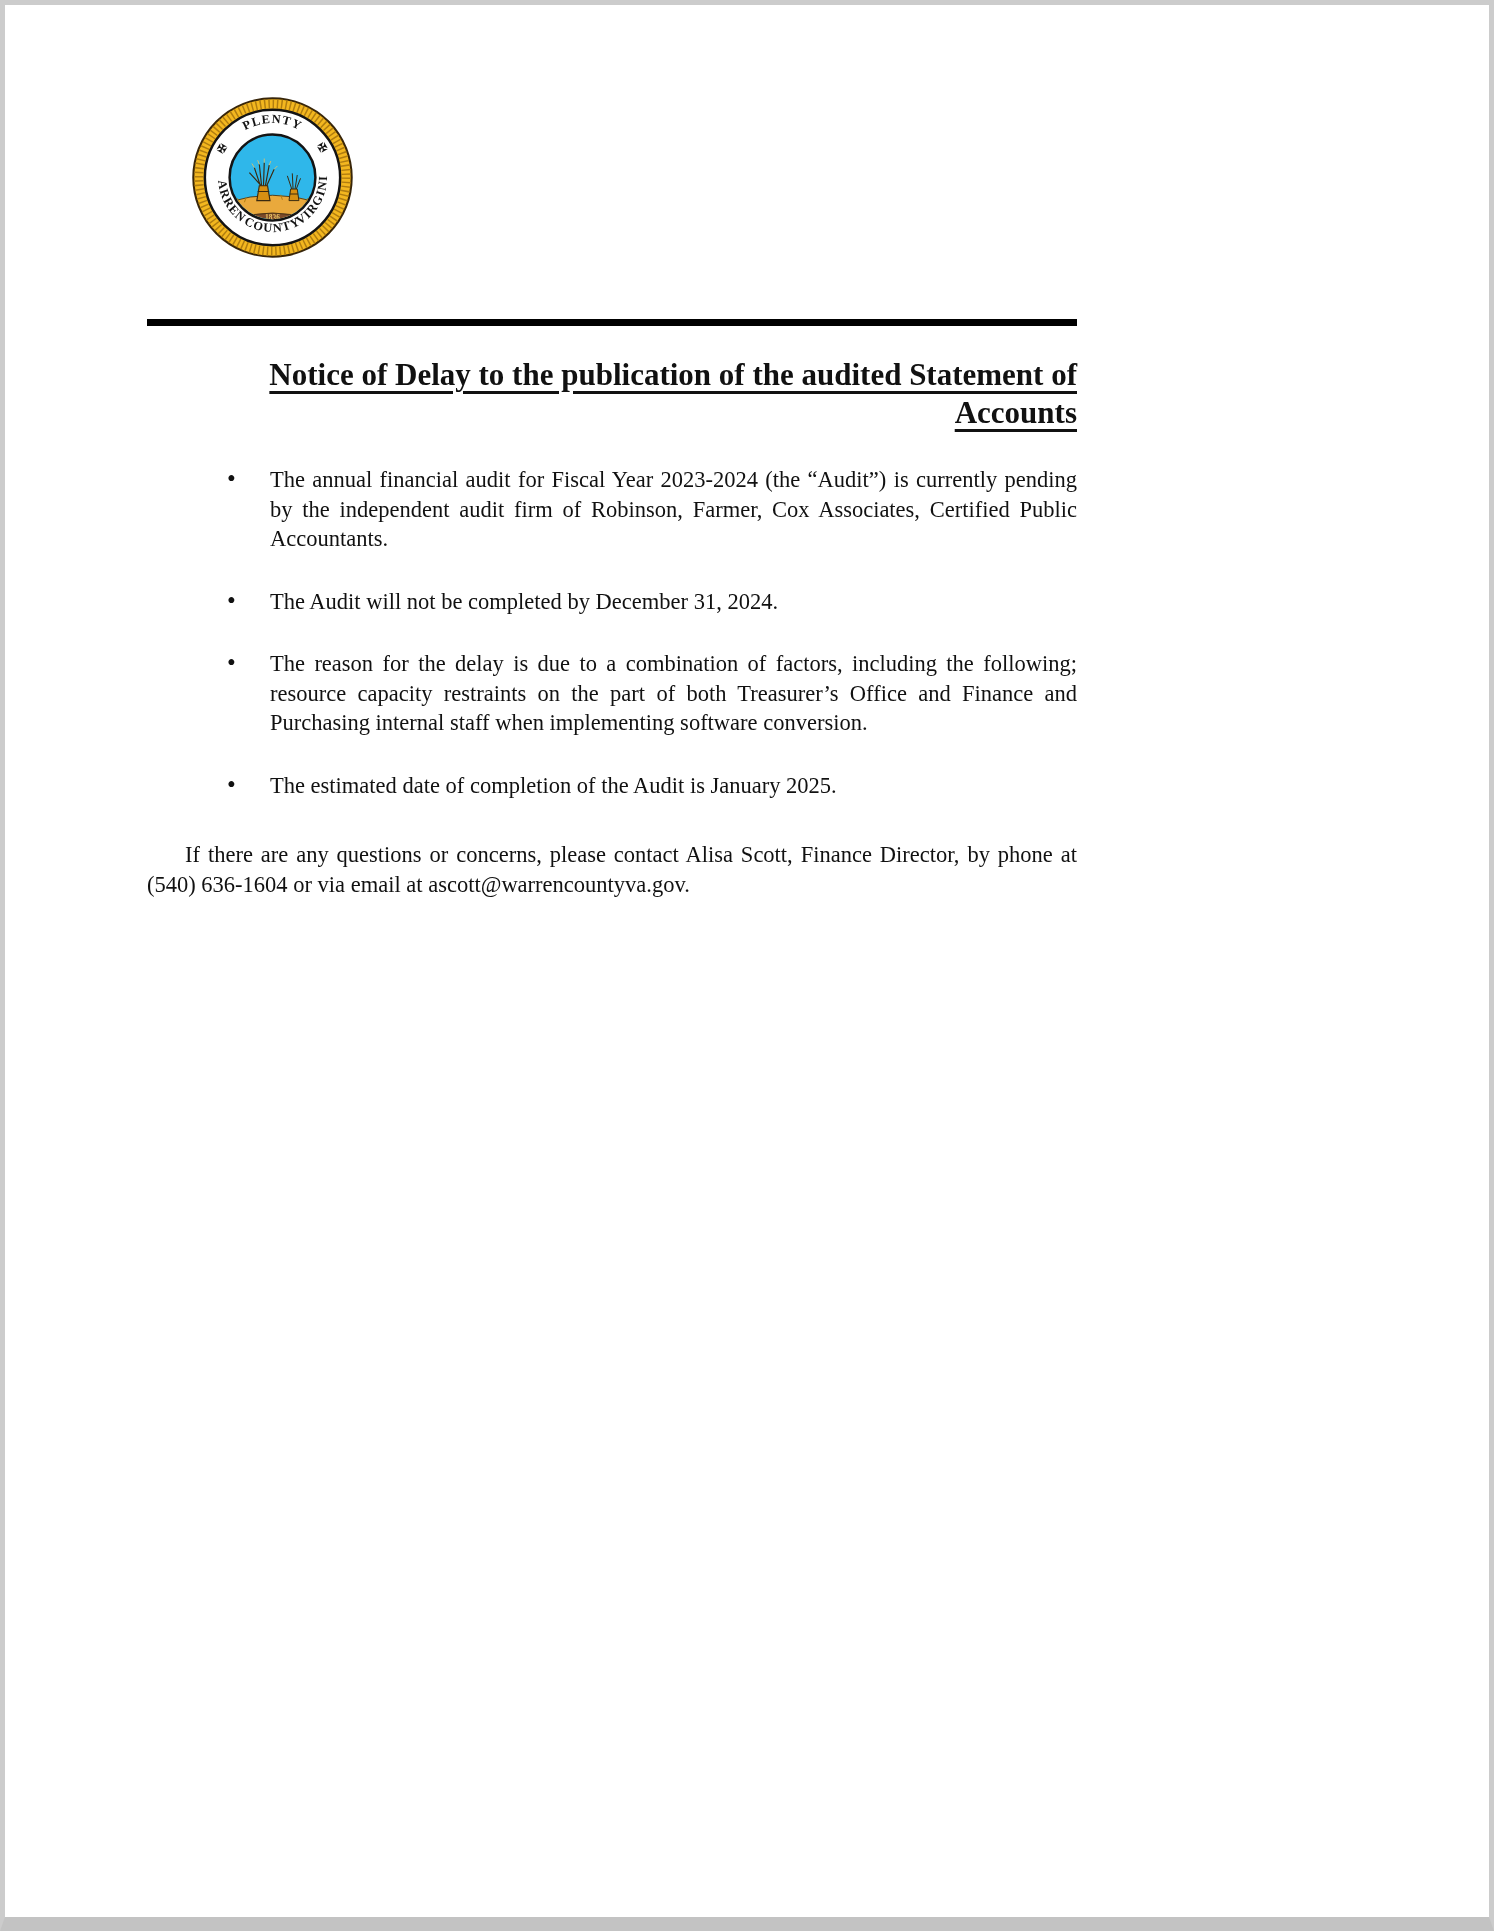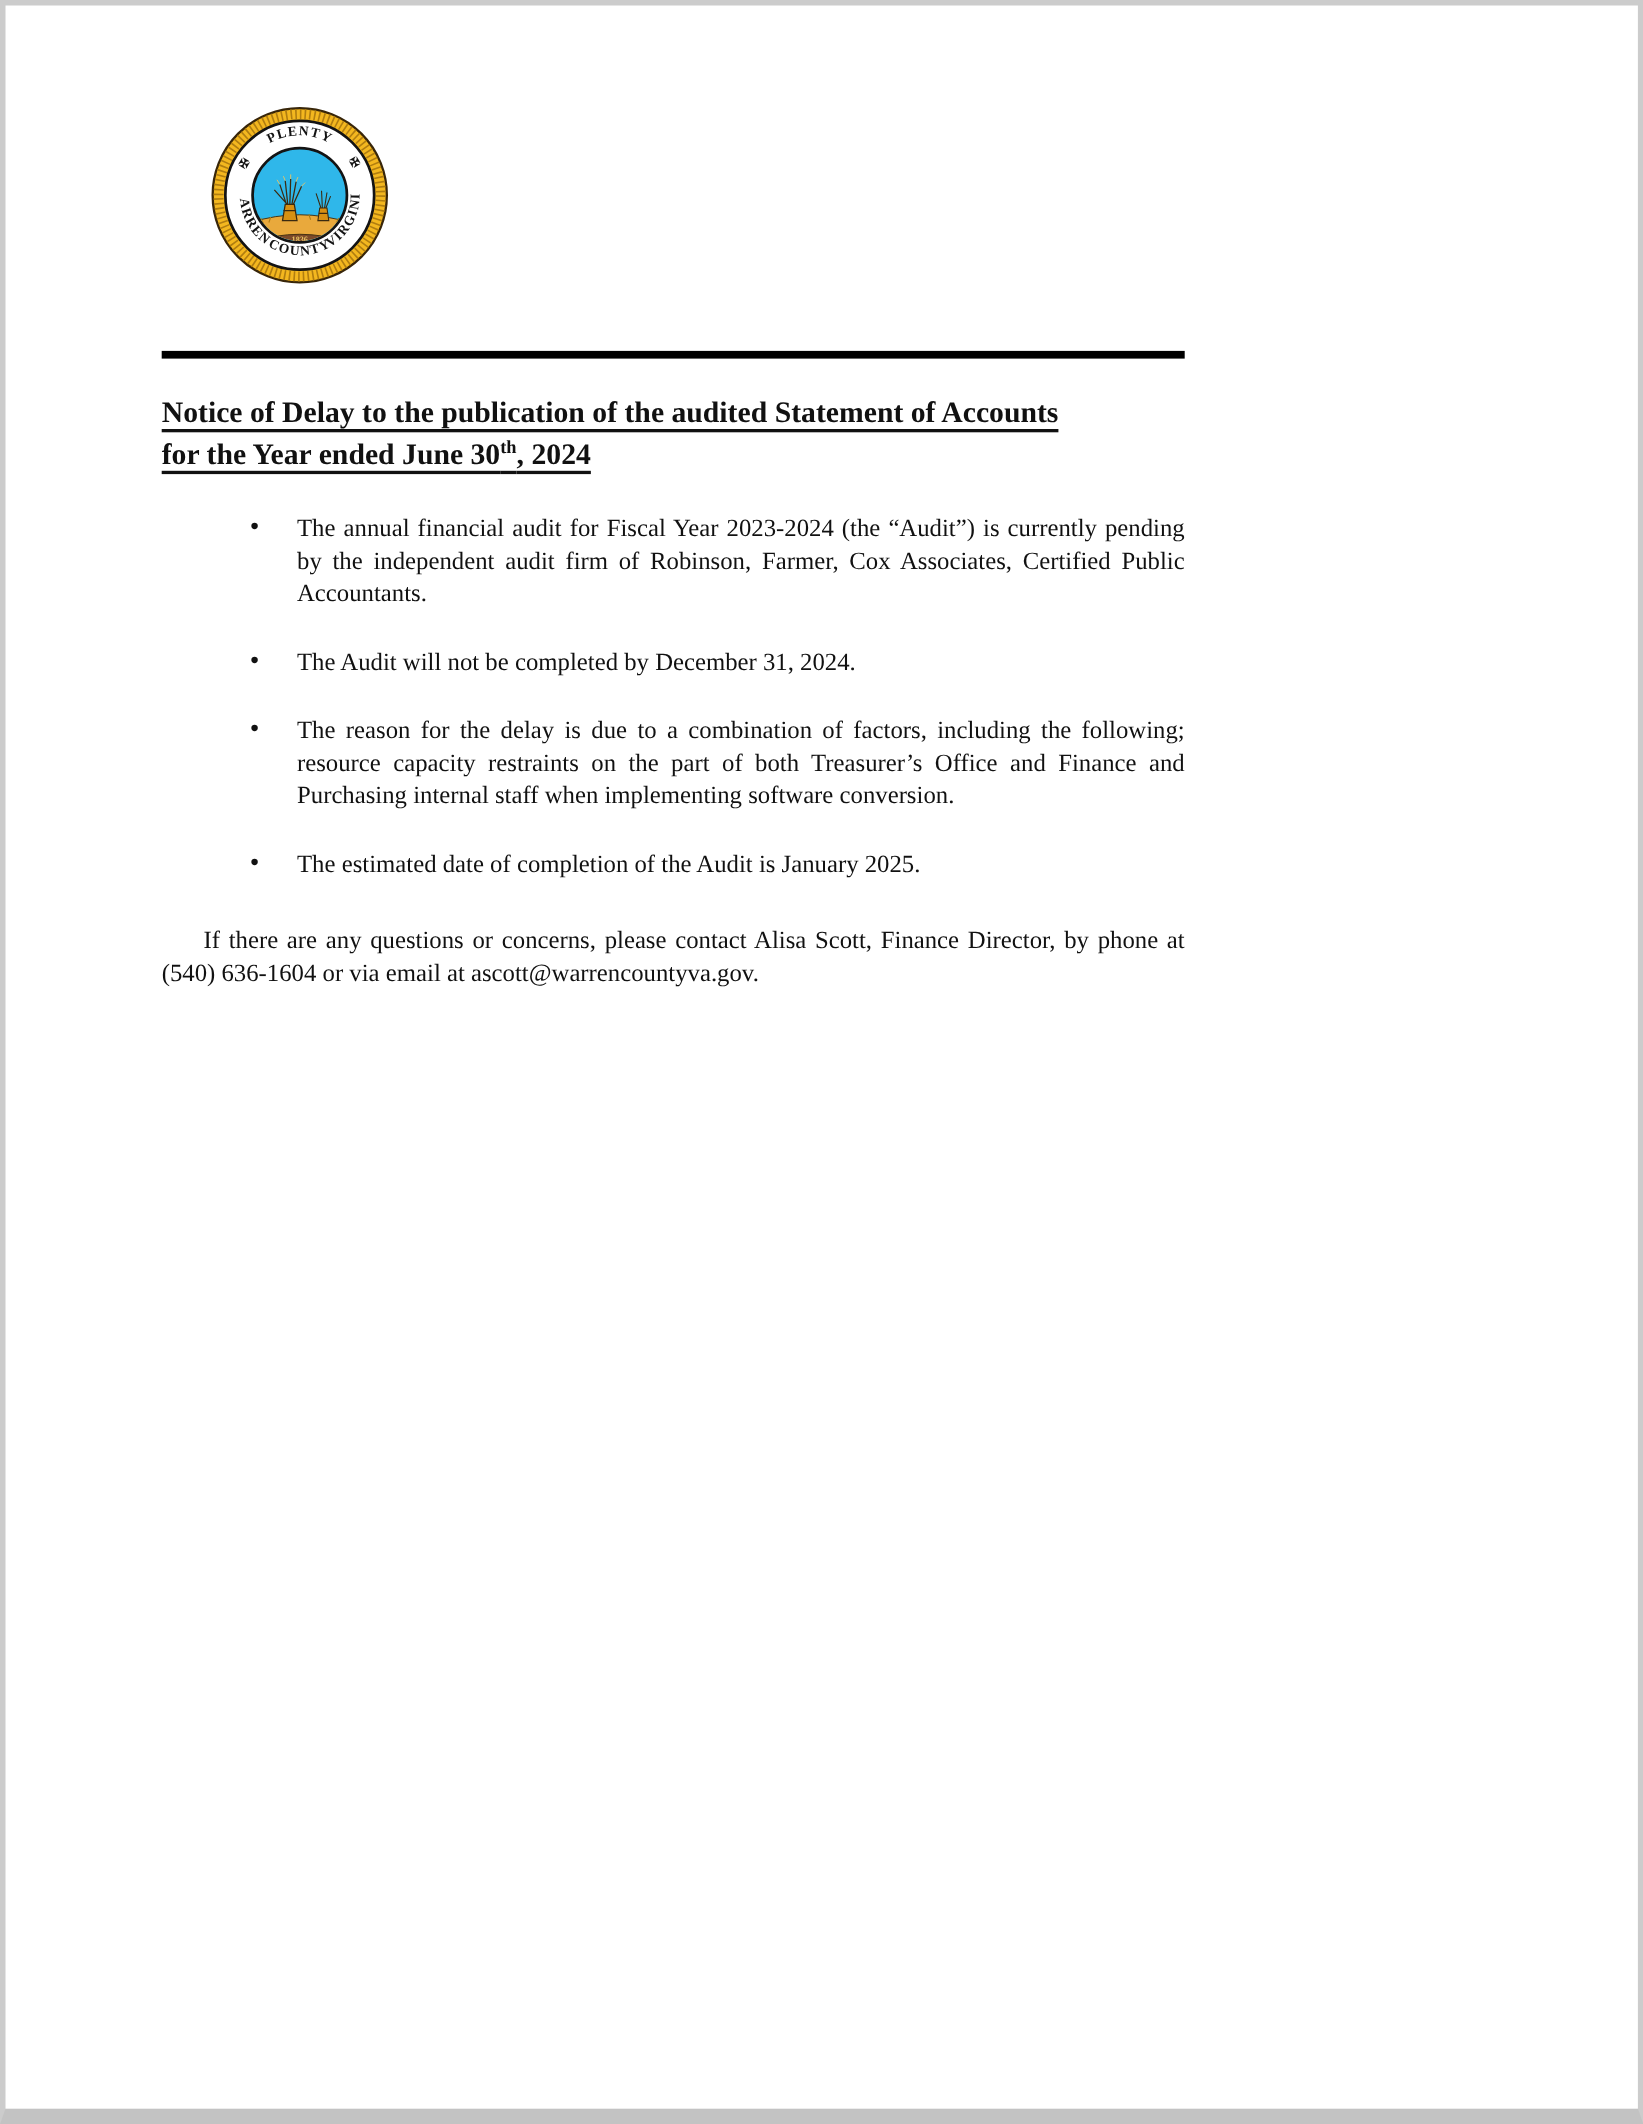--- a/index.html
+++ b/index.html
@@ -19,21 +19,21 @@
   .letterhead { display:flex; align-items:flex-start; height:166px; }
   .seal { width:165px; height:165px; margin-left:43px; flex:0 0 auto; }
   .letterhead-text { flex:1; text-align:center; padding-top:16px; padding-right:28px; }
   .org  { font-size:37px; font-weight:bold; letter-spacing:0.5px; line-height:1.05; }
   .dept { font-size:20.5px; font-weight:bold; margin-top:7px; line-height:1.2; }
   .addr { font-size:20.5px; line-height:1.22; }
 
   .rule { margin-top:58px; height:7px; background:#000; }
 
   
-  .title { margin:30px 0 0 0; text-align:left; font-size:27px; font-weight:bold; line-height:38px; }
+  .title { margin:30px 0 0 0; text-align:right; font-size:31px; font-weight:bold; line-height:38px; }
   .title .u { text-decoration:underline; text-decoration-thickness:2.5px; text-underline-offset:6px; }
   .title sup { font-size:0.62em; vertical-align:super; line-height:0; }
 
   
   .body-text { font-size:22.5px; line-height:29.5px; text-align:justify; }
   .intro   { margin:46px 0 0 0; text-indent:75px; }
   .closing { margin:40px 0 0 0; text-indent:38px; }
 
   ul.bullets { margin:32px 0 0 80px; padding:0; list-style:none; }
   ul.bullets li { position:relative; padding-left:43px; margin-bottom:17px;margin-top:33px; }
@@ -124,23 +124,20 @@
       </svg>
 
     </header>
 
     <div class="rule"></div>
 
     <h1 class="title">
       <div>
         <span class="u">Notice of Delay to the publication of the audited Statement of Accounts</span>
       </div>
-      <div>
-        <span class="u"><span>for the Year ended June 30</span><sup>th</sup><span>, 2024</span></span>
-      </div>
     </h1>
 
 
     <ul class="bullets body-text">
       <li>The annual financial audit for Fiscal Year 2023-2024 (the “Audit”) is currently pending by the independent audit firm of Robinson, Farmer, Cox Associates, Certified Public Accountants.</li>
       <li>The Audit will not be completed by December 31, 2024.</li>
       <li>The reason for the delay is due to a combination of factors, including the following; resource capacity restraints on the part of both Treasurer’s Office and Finance and Purchasing internal staff when implementing software conversion.</li>
       <li>The estimated date of completion of the Audit is January 2025.</li>
     </ul>
 

